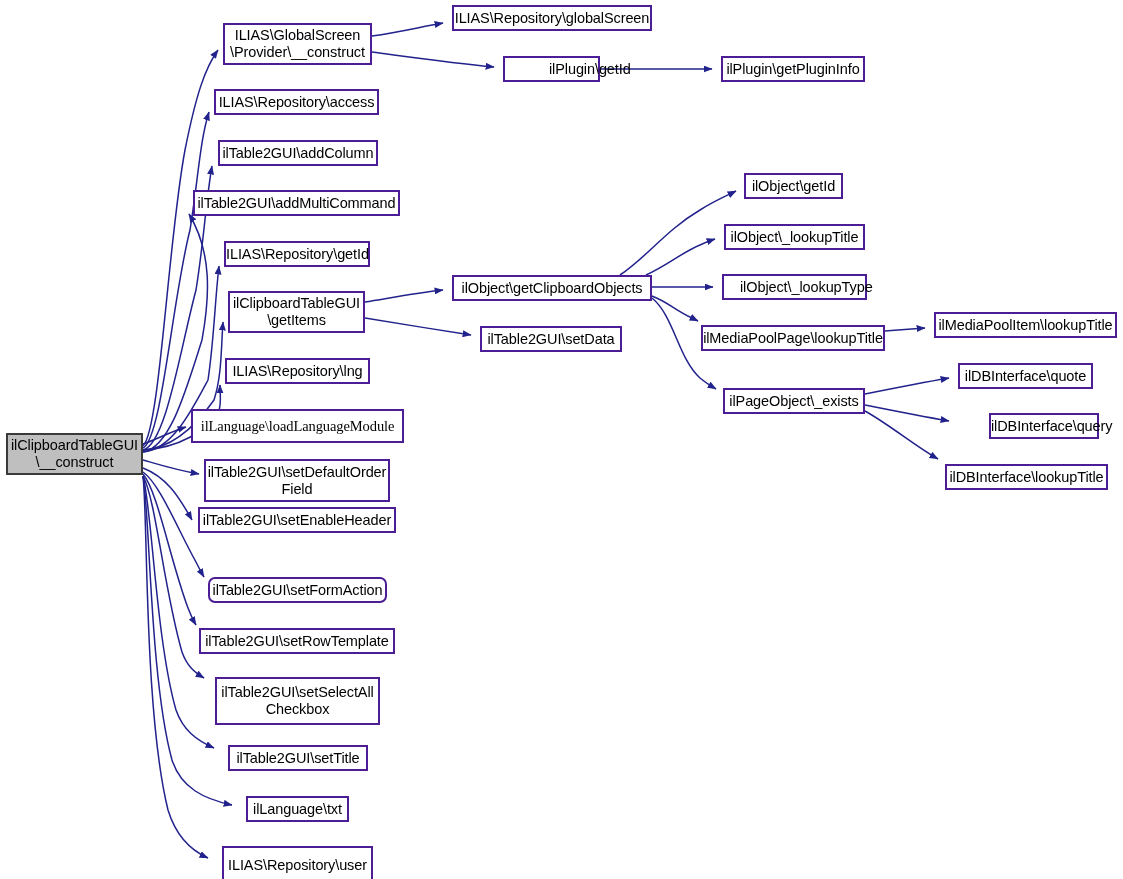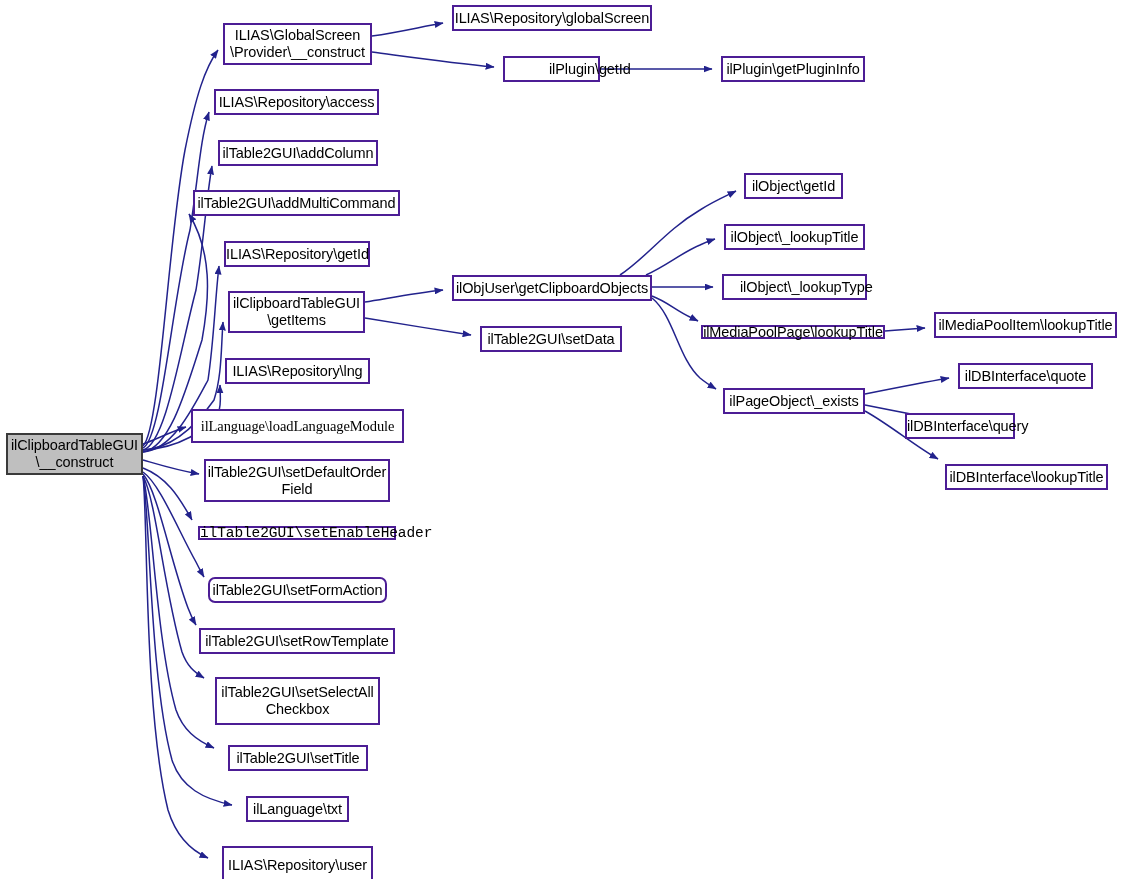--- a/index.html
+++ b/index.html
@@ -103,37 +103,37 @@
       <div class="gnode" style="left: 214px; top: 89px; width: 165px; height: 26px;"><span class="lbl">ILIAS\Repository\access</span></div>
       <div class="gnode" style="left: 218px; top: 140px; width: 160px; height: 26px;"><span class="lbl">ilTable2GUI\addColumn</span></div>
       <div class="gnode" style="left: 193px; top: 190px; width: 207px; height: 26px;"><span class="lbl">ilTable2GUI\addMultiCommand</span></div>
       <div class="gnode" style="left: 224px; top: 241px; width: 146px; height: 26px;"><span class="lbl">ILIAS\Repository\getId</span></div>
       <div class="gnode" style="left: 228px; top: 291px; width: 137px; height: 42px;"><span class="lbl">ilClipboardTableGUI
 \getItems</span></div>
       <div class="gnode" style="left: 225px; top: 358px; width: 145px; height: 26px;"><span class="lbl">ILIAS\Repository\lng</span></div>
       <div class="gnode" style="left: 191px; top: 409px; width: 213px; height: 34px; font-family: Liberation Serif, serif;"><span class="lbl">ilLanguage\loadLanguageModule</span></div>
       <div class="gnode" style="left: 204px; top: 459px; width: 186px; height: 43px;"><span class="lbl">ilTable2GUI\setDefaultOrder
 Field</span></div>
-      <div class="gnode" style="left: 198px; top: 526px; width: 198px; height: 14px; font-family: Liberation Mono, monospace;"><span class="lbl">ilTable2GUI\setEnableHeader</span></div>
+      <div class="gnode" style="left: 198px; top: 507px; width: 198px; height: 26px;"><span class="lbl">ilTable2GUI\setEnableHeader</span></div>
       <div class="gnode" style="left: 208px; top: 577px; width: 179px; height: 26px; border-radius: 7px;"><span class="lbl">ilTable2GUI\setFormAction</span></div>
       <div class="gnode" style="left: 199px; top: 628px; width: 196px; height: 26px;"><span class="lbl">ilTable2GUI\setRowTemplate</span></div>
       <div class="gnode" style="left: 215px; top: 677px; width: 165px; height: 48px;"><span class="lbl">ilTable2GUI\setSelectAll
 Checkbox</span></div>
       <div class="gnode" style="left: 228px; top: 745px; width: 140px; height: 26px;"><span class="lbl">ilTable2GUI\setTitle</span></div>
       <div class="gnode" style="left: 246px; top: 796px; width: 103px; height: 26px;"><span class="lbl">ilLanguage\txt</span></div>
       <div class="gnode" style="left: 222px; top: 846px; width: 151px; height: 38px;"><span class="lbl">ILIAS\Repository\user</span></div>
       <div class="gnode" style="left: 452px; top: 5px; width: 200px; height: 26px;"><span class="lbl">ILIAS\Repository\globalScreen</span></div>
       <div class="gnode" style="left: 503px; top: 56px; width: 97px; height: 26px; padding-left: 44px;"><span class="lbl">ilPlugin\getId</span></div>
       <div class="gnode" style="left: 721px; top: 56px; width: 144px; height: 26px;"><span class="lbl">ilPlugin\getPluginInfo</span></div>
-      <div class="gnode" style="left: 452px; top: 275px; width: 200px; height: 26px;"><span class="lbl">ilObjUser\getClipboardObjects</span></div>
+      <div class="gnode" style="left: 452px; top: 275px; width: 200px; height: 26px;"><span class="lbl">ilObject\getClipboardObjects</span></div>
       <div class="gnode" style="left: 480px; top: 326px; width: 142px; height: 26px;"><span class="lbl">ilTable2GUI\setData</span></div>
       <div class="gnode" style="left: 744px; top: 173px; width: 99px; height: 26px;"><span class="lbl">ilObject\getId</span></div>
       <div class="gnode" style="left: 724px; top: 224px; width: 141px; height: 26px;"><span class="lbl">ilObject\_lookupTitle</span></div>
       <div class="gnode" style="left: 722px; top: 274px; width: 145px; height: 26px; padding-left: 16px;"><span class="lbl">ilObject\_lookupType</span></div>
-      <div class="gnode" style="left: 701px; top: 325px; width: 184px; height: 14px;"><span class="lbl">ilMediaPoolPage\lookupTitle</span></div>
+      <div class="gnode" style="left: 701px; top: 325px; width: 184px; height: 26px;"><span class="lbl">ilMediaPoolPage\lookupTitle</span></div>
       <div class="gnode" style="left: 723px; top: 388px; width: 142px; height: 26px;"><span class="lbl">ilPageObject\_exists</span></div>
       <div class="gnode" style="left: 934px; top: 312px; width: 183px; height: 26px;"><span class="lbl">ilMediaPoolItem\lookupTitle</span></div>
       <div class="gnode" style="left: 958px; top: 363px; width: 135px; height: 26px;"><span class="lbl">ilDBInterface\quote</span></div>
-      <div class="gnode" style="left: 905px; top: 413px; width: 110px; height: 26px;"><span class="lbl">ilDBInterface\query</span></div>
+      <div class="gnode" style="left: 989px; top: 413px; width: 110px; height: 26px;"><span class="lbl">ilDBInterface\query</span></div>
       <div class="gnode" style="left: 945px; top: 464px; width: 163px; height: 26px;"><span class="lbl">ilDBInterface\lookupTitle</span></div>
     </div>
 
 </div>
 
 </body></html>

